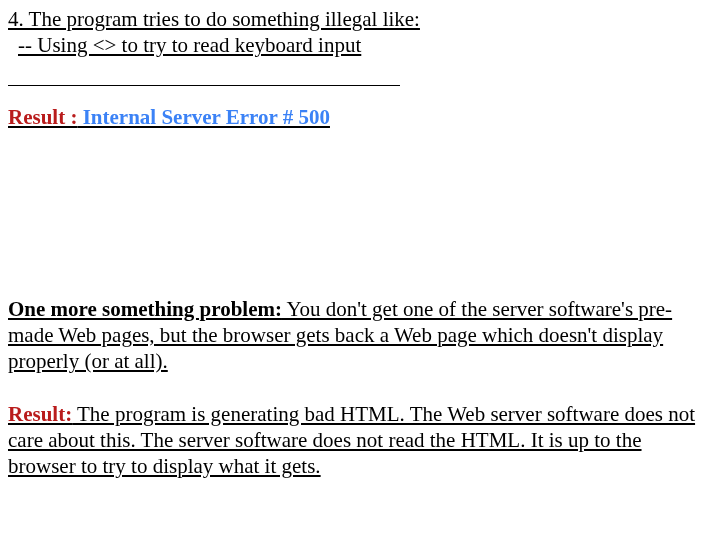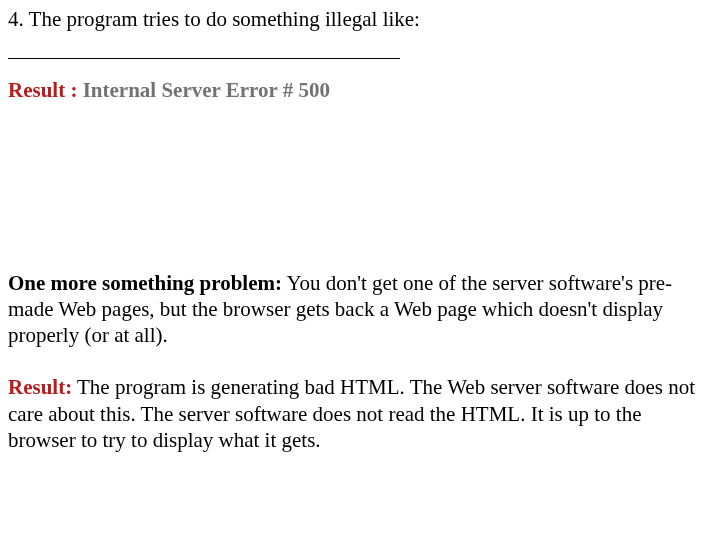--- a/index.html
+++ b/index.html
@@ -8,54 +8,56 @@
       color: #000;
       background: #fff;
       margin: 0;
       padding: 6px 8px;
       width: 720px;
       box-sizing: border-box;
       line-height: 1.25;
     }
     .block {
       margin: 0 7px 26px 0;
+      text-decoration: underline;
     }
     .list-line {
       margin: 0;
     }
     .indented {
       padding-left: 10px;
     }
     hr.rule {
       border: none;
       border-top: 1px solid #000;
       margin: 2px 0 18px 0;
       width: 392px;
     }
     .bold {
       font-weight: bold;
     }
     .teal {
-      color: #737373;
+      color: #3b82f6;
     }
     .maroon {
       color: #b91c1c;
     }
     .gap-large {
       height: 140px;
     }
     p {
       margin: 0;
     }
   </style>
 </head>
 <body>
 
 <div class="block">
   <p class="list-line">4.  The program tries to do something illegal like:</p>
+  <p class="list-line indented"> -- Using &lt;&gt; to try to read keyboard input</p>
 </div>
 
 <hr class="rule">
 
 <p class="block">
   <span class="bold maroon">Result :</span><span class="bold teal"> Internal Server Error # 500</span>
 </p>
 
 <div class="gap-large"></div>
 

